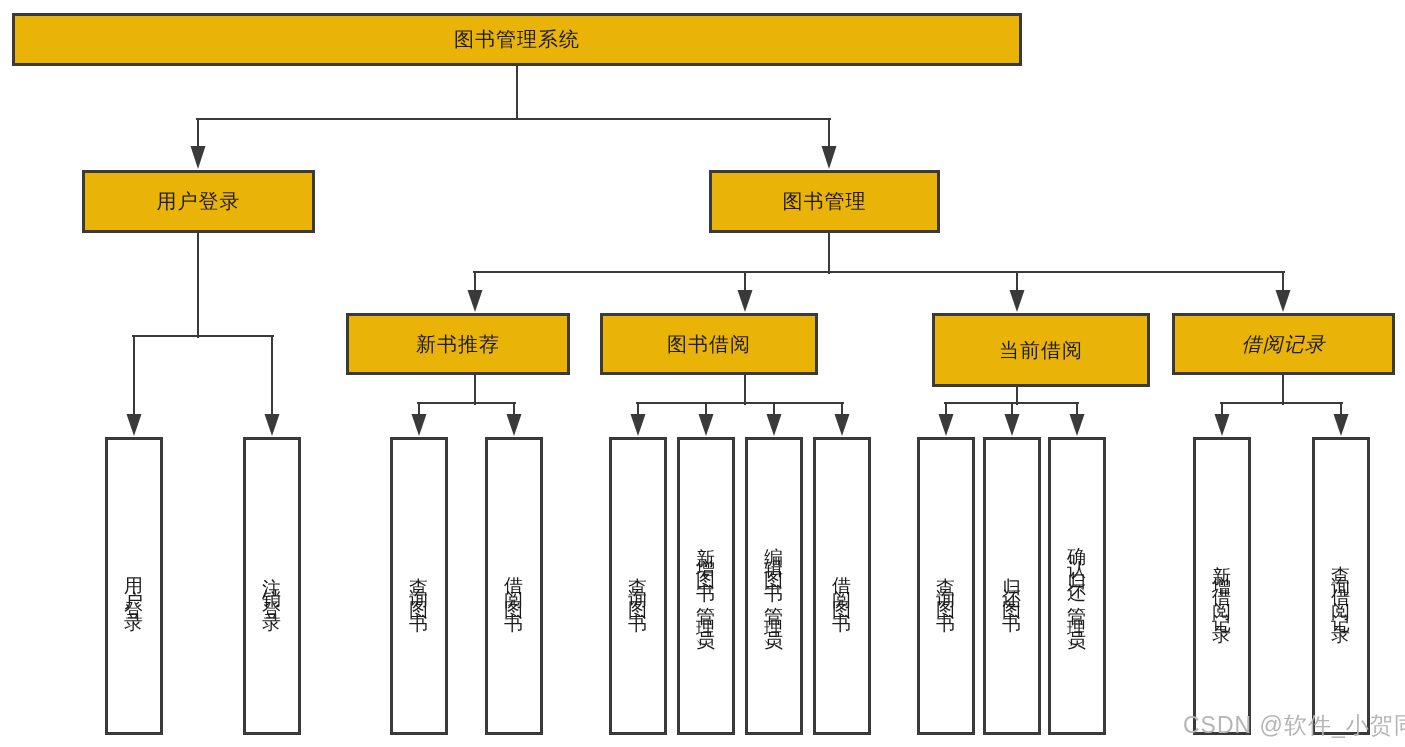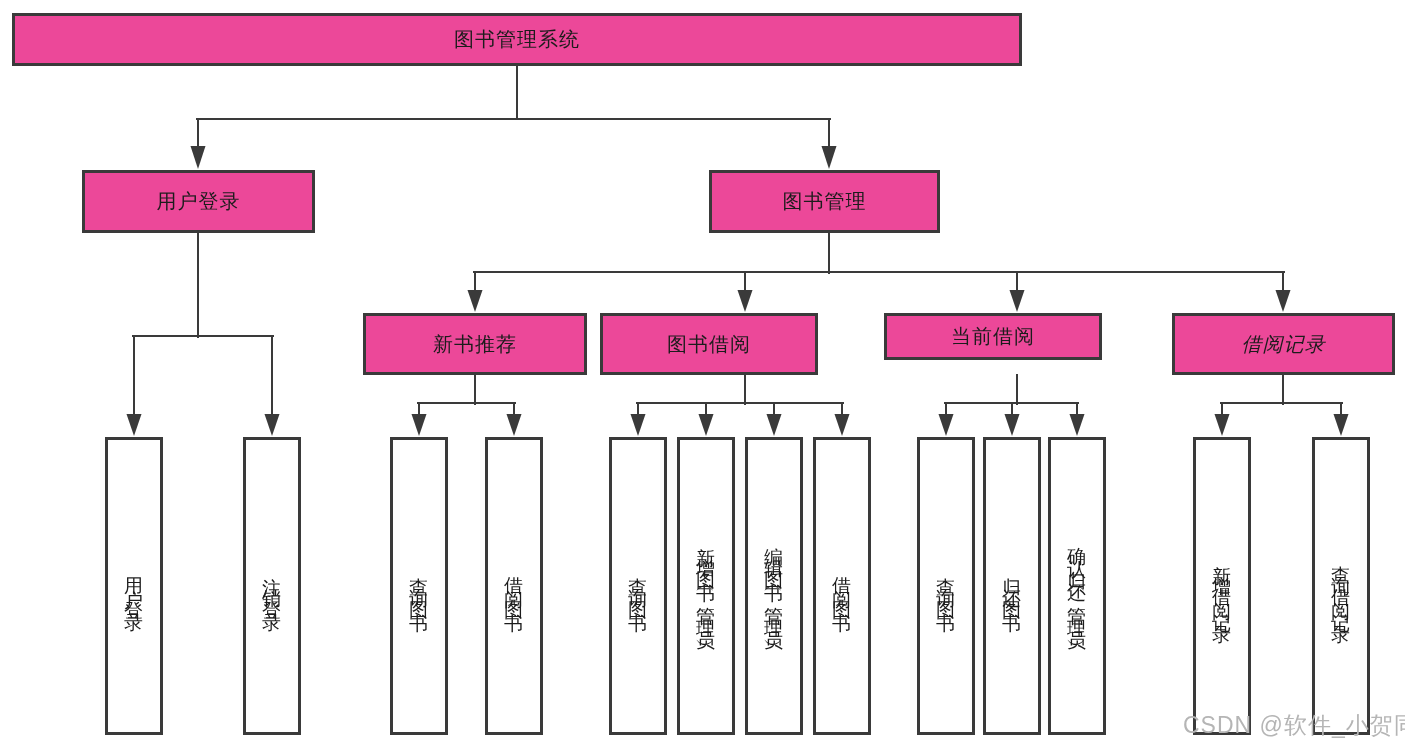--- a/index.html
+++ b/index.html
@@ -22,36 +22,36 @@
     height: 747px;
   }
   #connectors {
     position: absolute;
     left: 0; top: 0;
     z-index: 0;
   }
   .node {
     position: absolute;
     box-sizing: border-box;
-    background: #ec4899;
+    background: #eab308;
     border: 3px solid #3a3a3a;
     display: flex;
     align-items: center;
     justify-content: center;
     z-index: 1;
     font-size: 20px;
     letter-spacing: 1px;
     color: #1c1c1c;
   }
   .root   { left: 12px;   top: 13px;  width: 1010px; height: 53px; }
   .lvl2-a { left: 82px;   top: 170px; width: 233px;  height: 63px; }
   .lvl2-b { left: 709px;  top: 170px; width: 231px;  height: 63px; }
-  .lvl3-a { left: 363px;  top: 313px; width: 224px;  height: 62px; }
+  .lvl3-a { left: 346px;  top: 313px; width: 224px;  height: 62px; }
   .lvl3-b { left: 600px;  top: 313px; width: 218px;  height: 62px; }
-  .lvl3-c { left: 884px;  top: 313px; width: 218px;  height: 47px; }
+  .lvl3-c { left: 932px;  top: 313px; width: 218px;  height: 74px; }
   .lvl3-d { left: 1172px; top: 313px; width: 223px;  height: 62px; font-style: italic; }
   .leaf {
     position: absolute;
     box-sizing: border-box;
     top: 437px;
     width: 58px;
     height: 298px;
     background: #ffffff;
     border: 3px solid #3a3a3a;
     display: flex;

